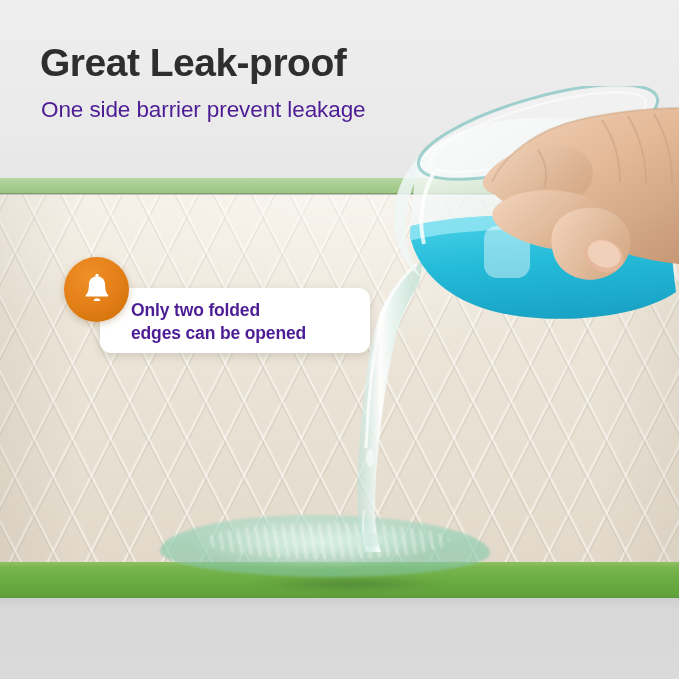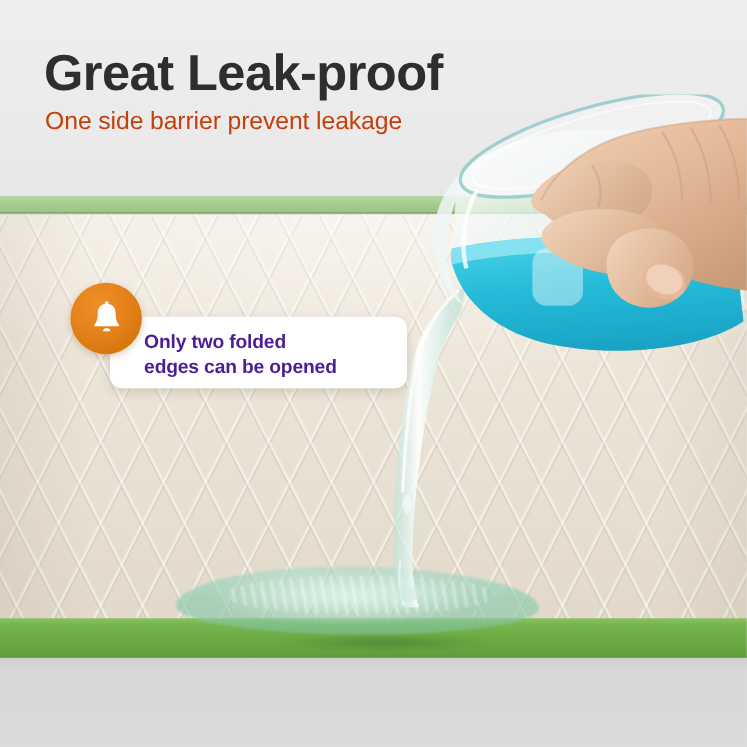--- a/index.html
+++ b/index.html
@@ -27,34 +27,34 @@
     position: absolute;
     left: 0; top: 598px;
     width: 679px; height: 81px;
     background: linear-gradient(180deg, #cfcfd0 0%, #d8d8d9 14%, #dadadb 100%);
   }
 
   
   .headline {
     position: absolute;
     left: 40px; top: 41px;
-    font-size: 46px;
+    font-size: 39px;
     font-weight: 700;
     letter-spacing: -0.5px;
     color: #2e2e2e;
     line-height: 1.12;
     white-space: nowrap;
   }
   .subhead {
     position: absolute;
     left: 41px; top: 96px;
     font-size: 22.5px;
     font-weight: 400;
     letter-spacing: -0.1px;
-    color: #c2410c;
+    color: #4c1d95;
     line-height: 1.25;
     white-space: nowrap;
   }
 
   
   .mat {
     position: absolute;
     left: 0; top: 178px;
     width: 679px; height: 424px;
     overflow: hidden;

